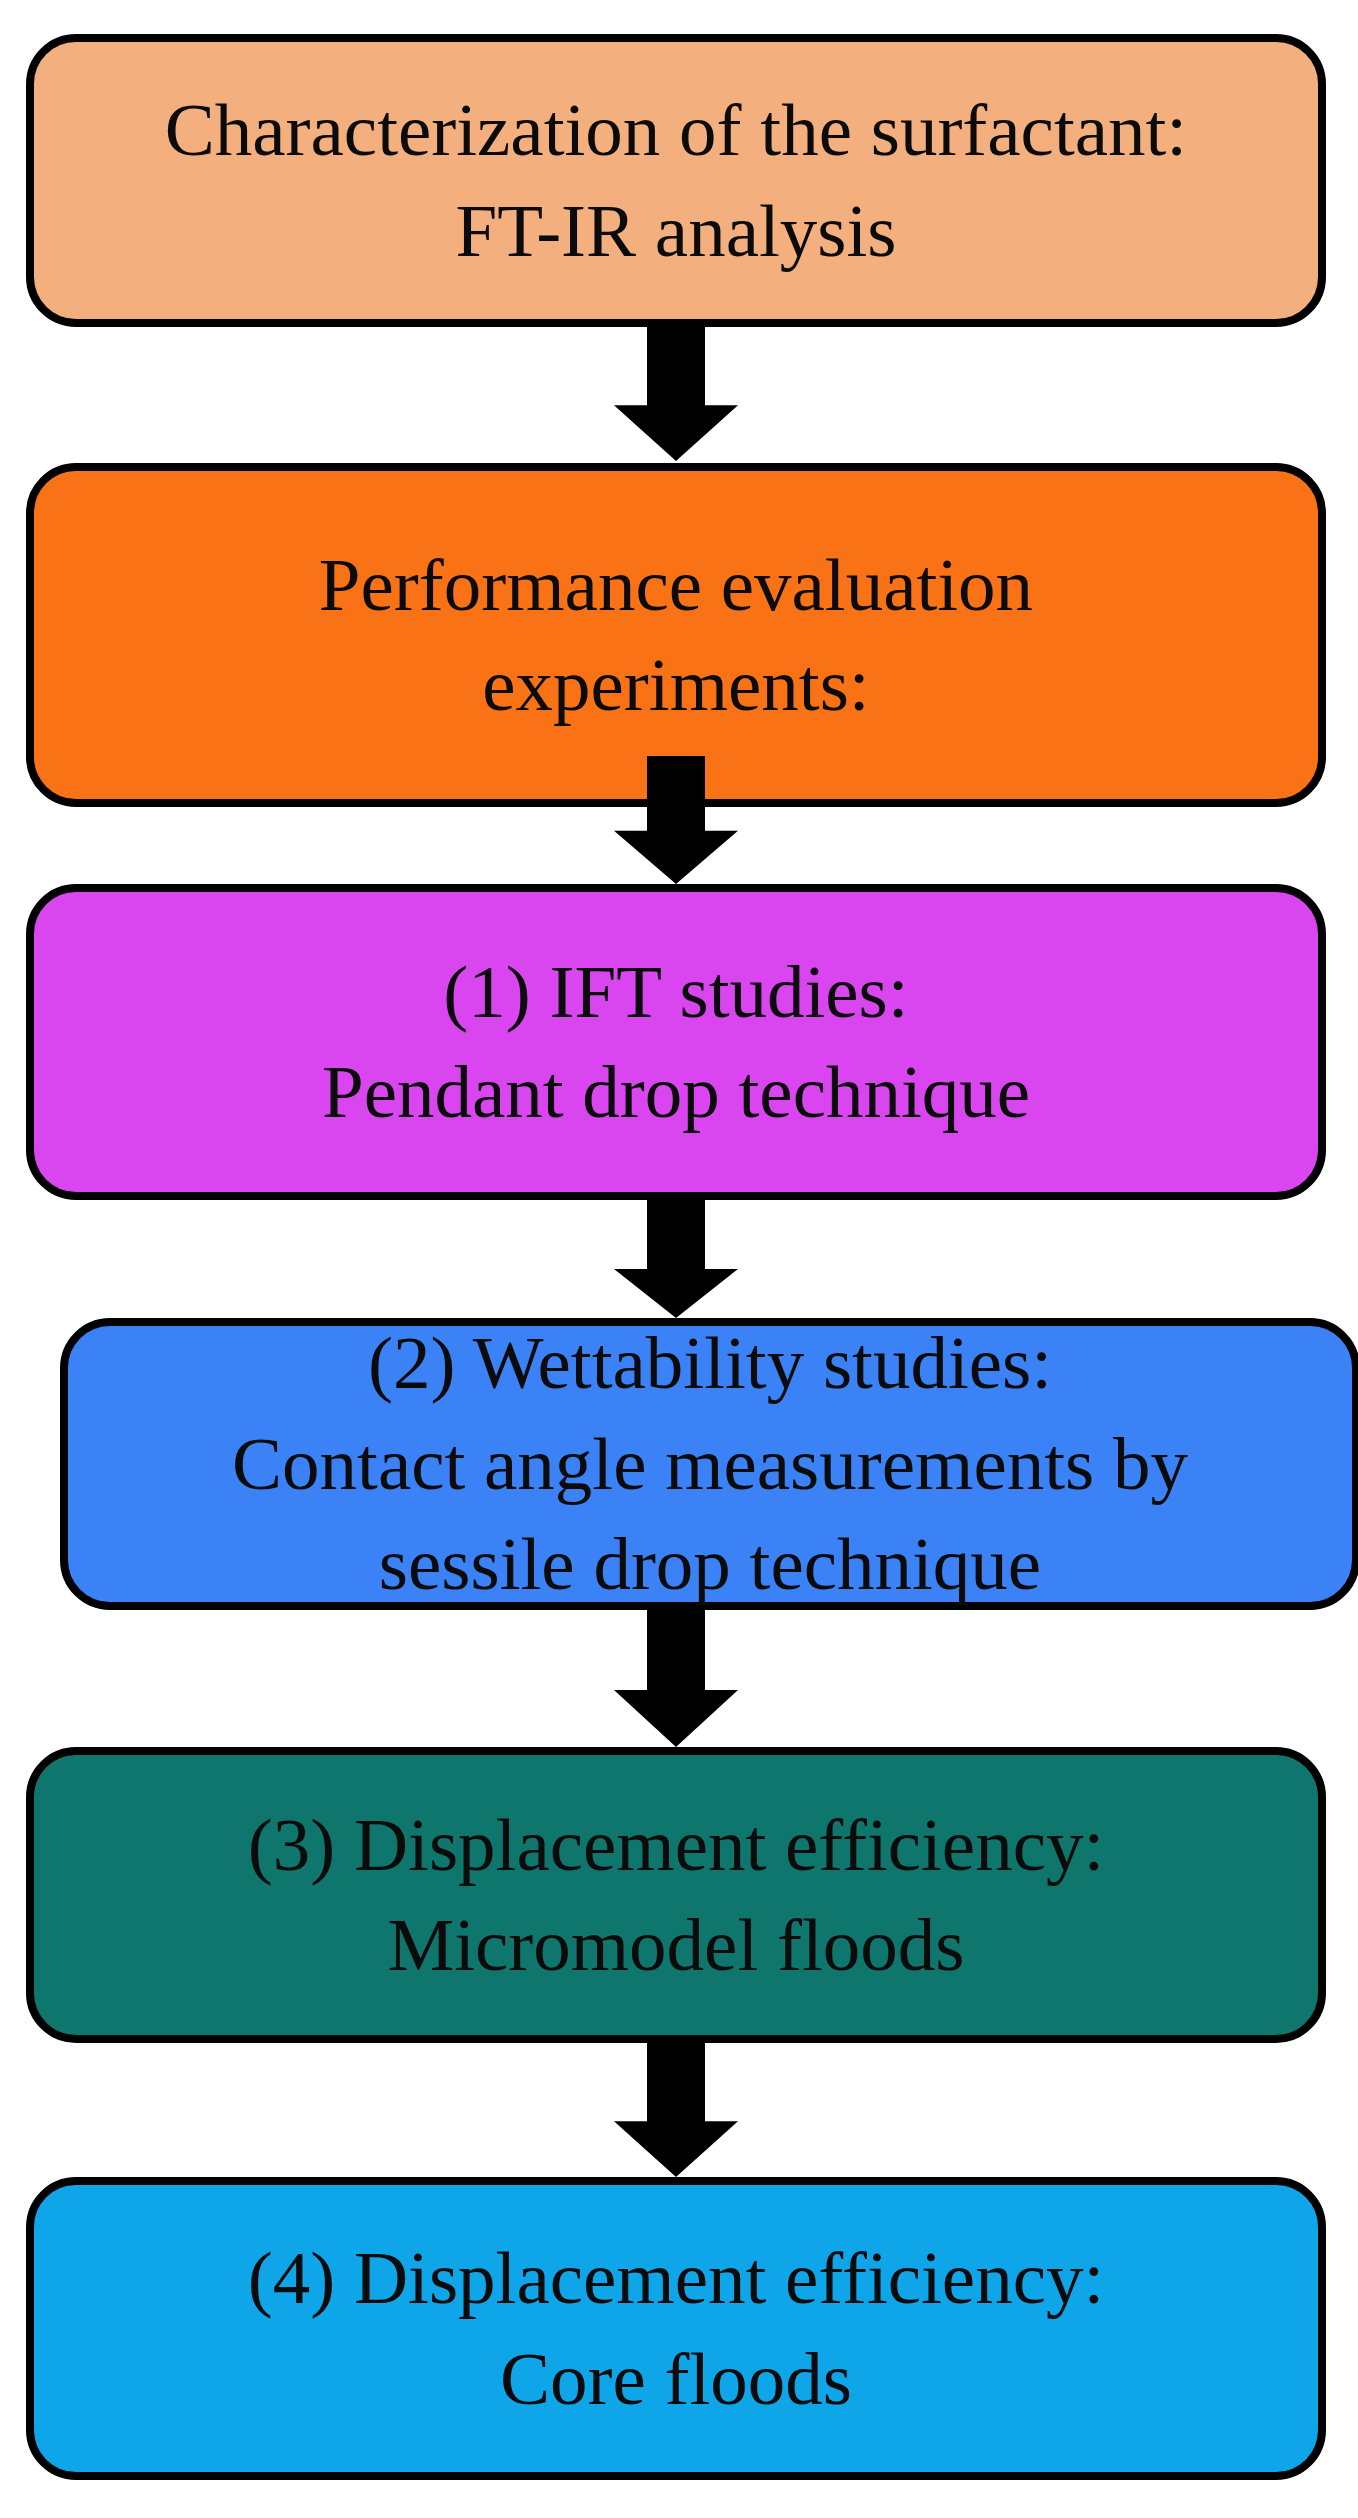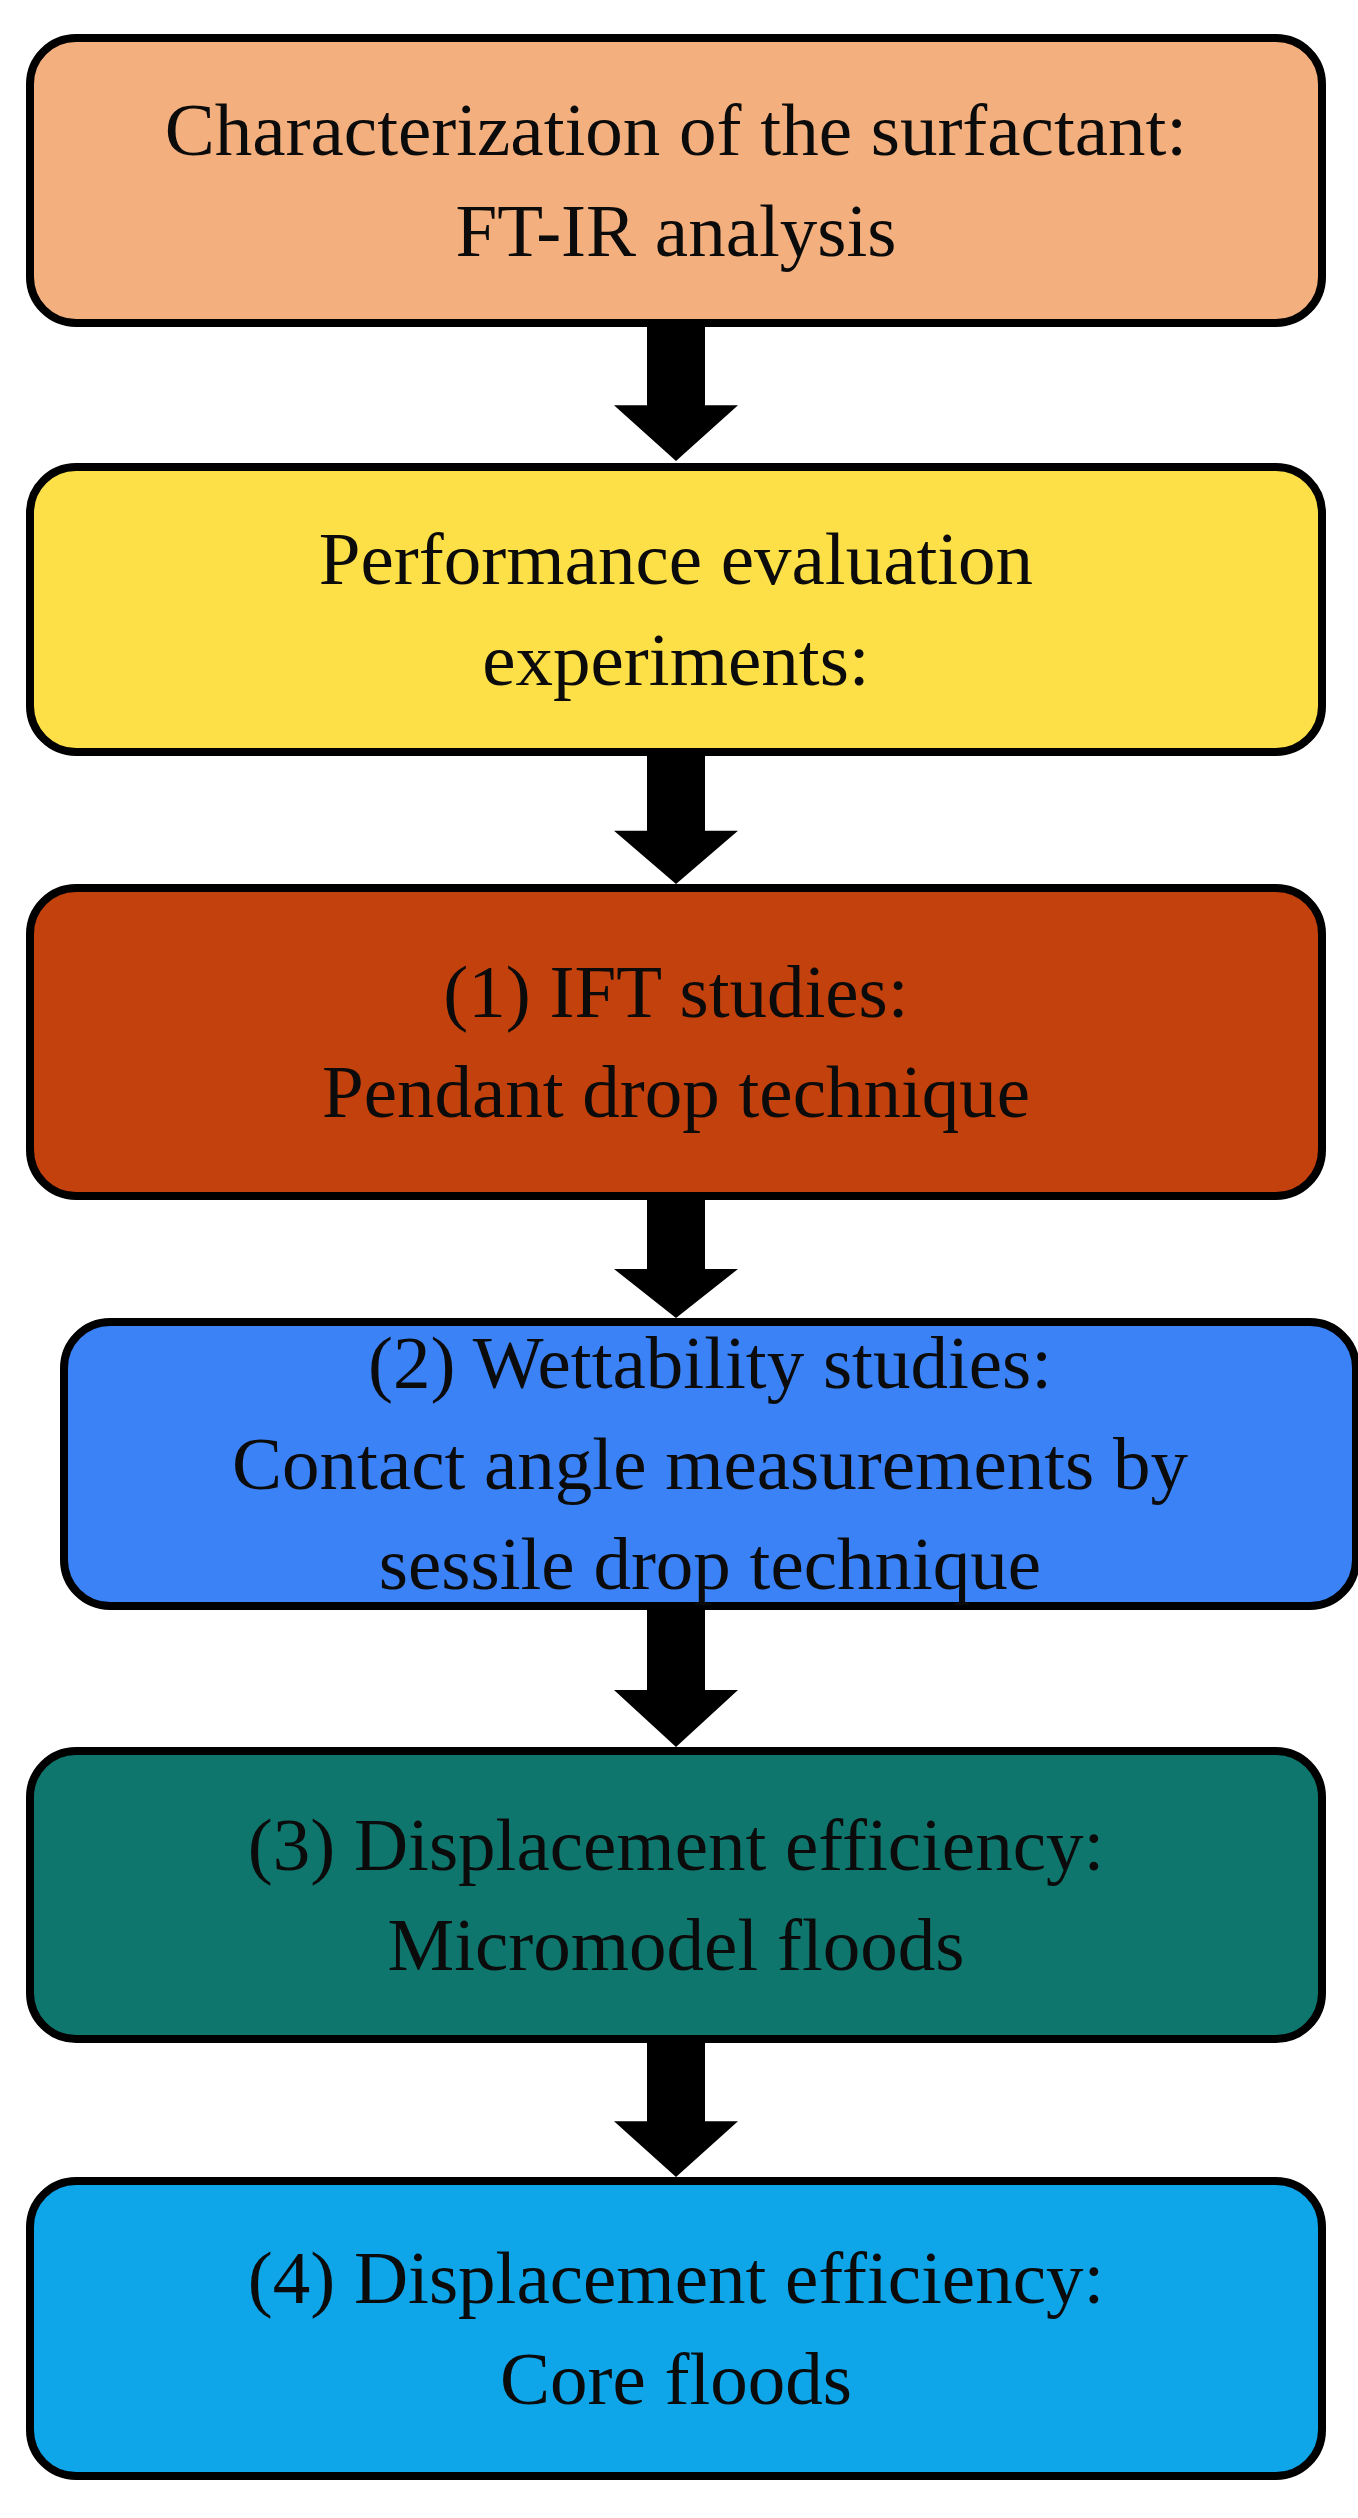--- a/index.html
+++ b/index.html
@@ -50,30 +50,30 @@
 
   <div class="flow-box" style="top: 34px; height: 293px; background: rgb(243, 176, 126); border-color: rgb(0, 0, 0);">
     <div class="box-text" style="color: rgb(11, 11, 11);">Characterization of the surfactant:
 FT-IR analysis</div>
   </div>
 
   <svg class="arrow" style="top:327px;height:134px;" viewBox="0 0 124 130" preserveAspectRatio="none" xmlns="http://www.w3.org/2000/svg">
     <polygon class="arrow-shape" points="33,0 91,0 91,76 124,76 62,130 0,76 33,76" fill="#000000"></polygon>
   </svg>
 
-  <div class="flow-box" style="top: 463px; height: 293px; background: #fde047; border-color: rgb(0, 0, 0);">
+  <div class="flow-box" style="top: 463px; height: 344px; background: #f97316; border-color: rgb(0, 0, 0);">
     <div class="box-text" style="color: rgb(11, 11, 11);">Performance evaluation
 experiments:</div>
   </div>
 
   <svg class="arrow" style="top:756px;height:128px;" viewBox="0 0 124 130" preserveAspectRatio="none" xmlns="http://www.w3.org/2000/svg">
     <polygon class="arrow-shape" points="33,0 91,0 91,76 124,76 62,130 0,76 33,76" fill="#000000"></polygon>
   </svg>
 
-  <div class="flow-box" style="top: 884px; height: 316px; background: #c2410c; border-color: rgb(0, 0, 0);">
+  <div class="flow-box" style="top: 884px; height: 316px; background: #d946ef; border-color: rgb(0, 0, 0);">
     <div class="box-text" style="color: rgb(11, 11, 11);">(1) IFT studies:
 Pendant drop technique</div>
   </div>
 
   <svg class="arrow" style="top:1200px;height:118px;" viewBox="0 0 124 130" preserveAspectRatio="none" xmlns="http://www.w3.org/2000/svg">
     <polygon class="arrow-shape" points="33,0 91,0 91,76 124,76 62,130 0,76 33,76" fill="#000000"></polygon>
   </svg>
 
   <div class="flow-box" style="top: 1318px; height: 292px; background: #3b82f6; border-color: rgb(0, 0, 0); margin-left: 34px;">
     <div class="box-text" style="color: rgb(11, 11, 11);">(2) Wettability studies:

